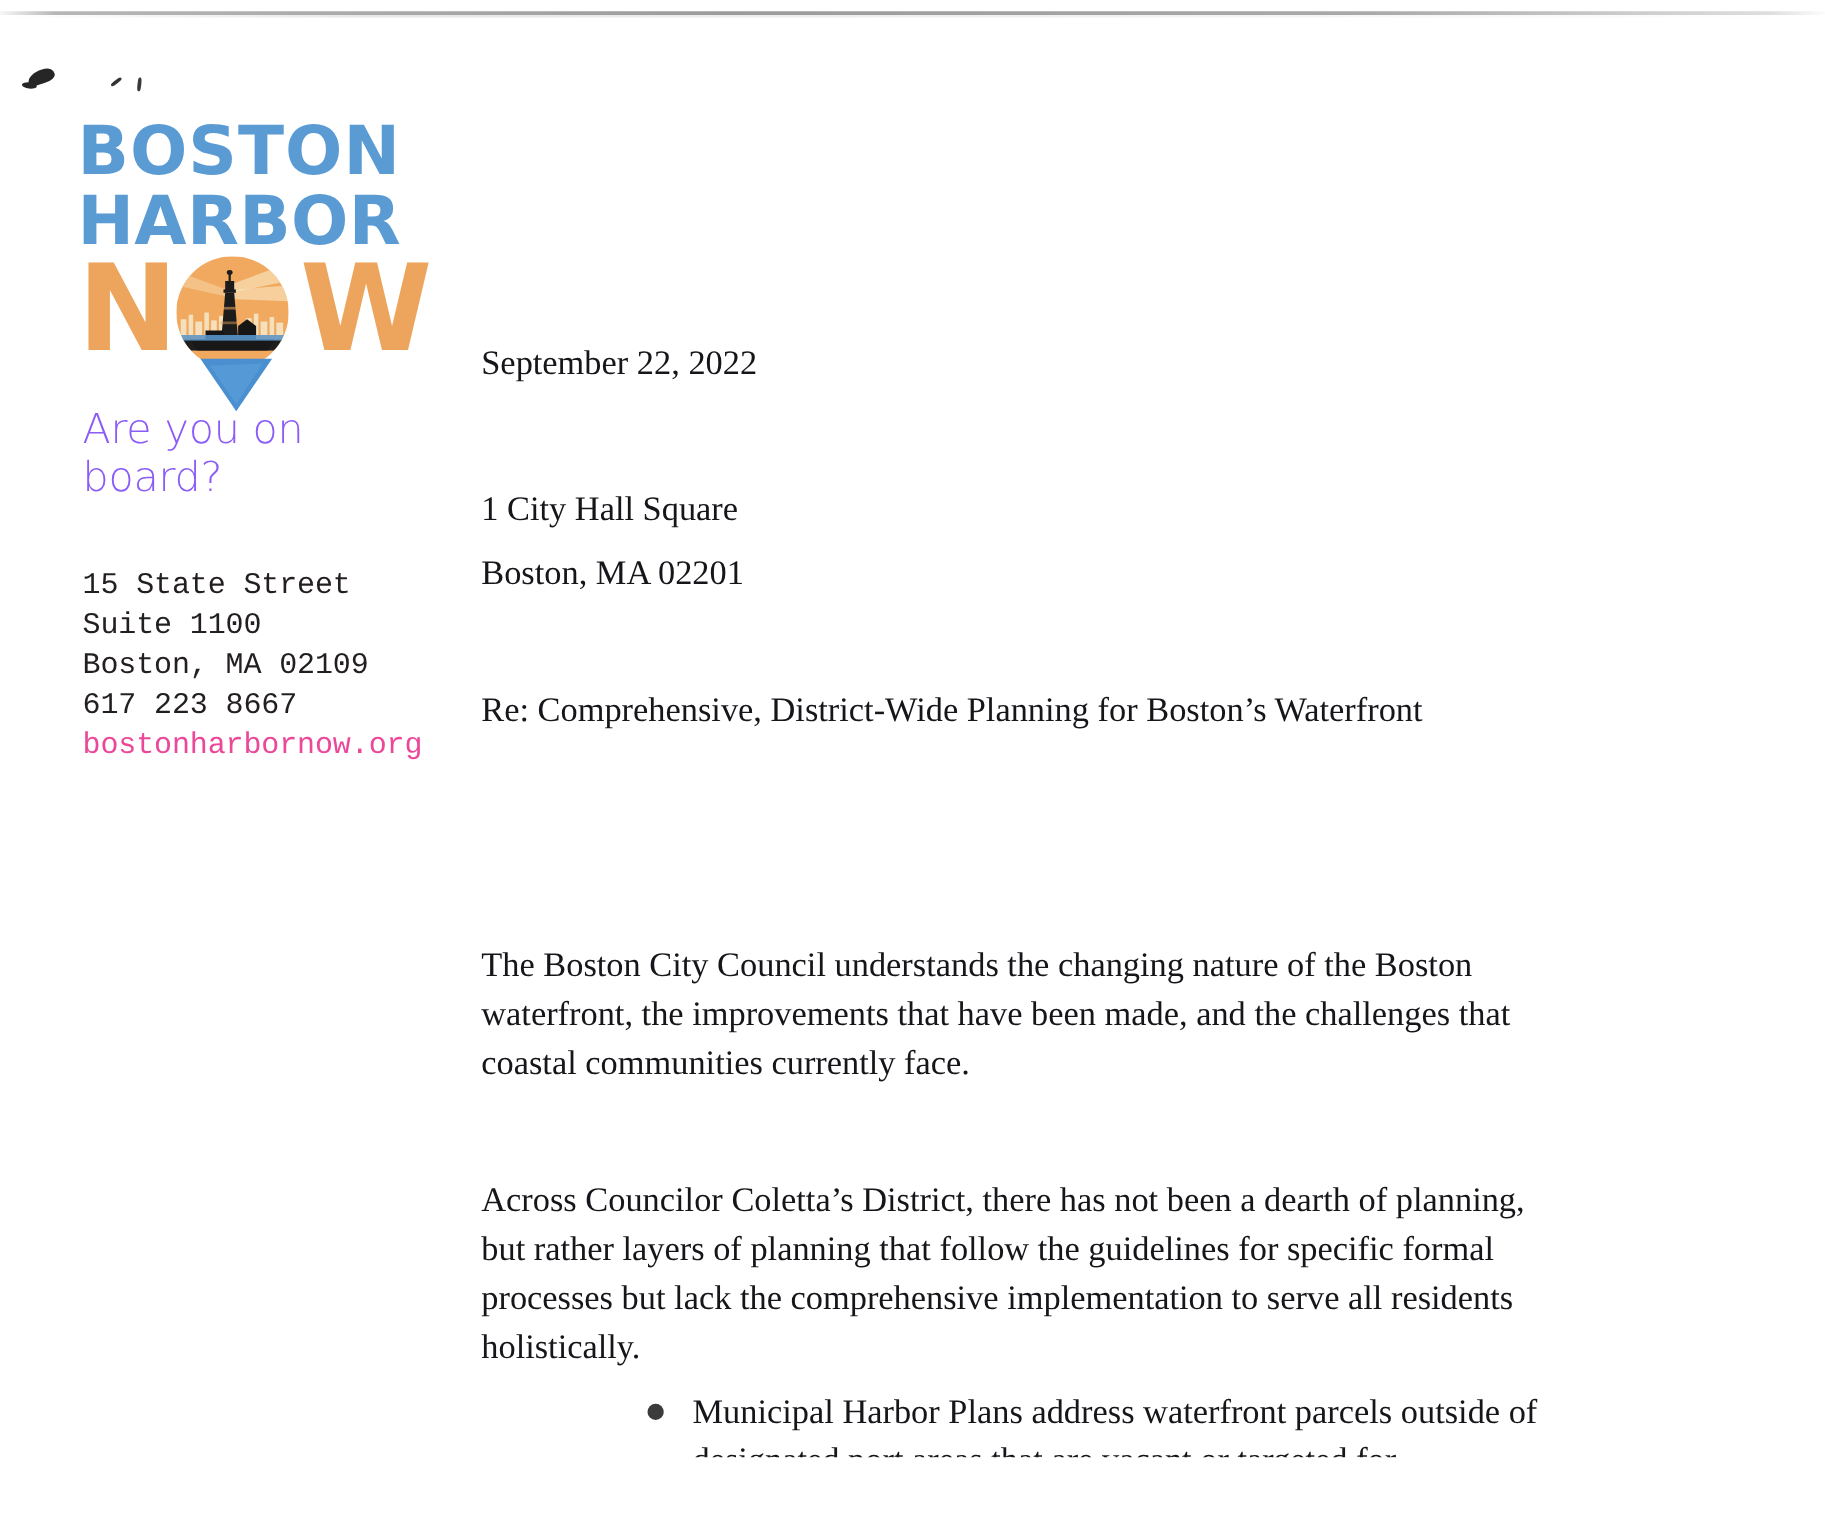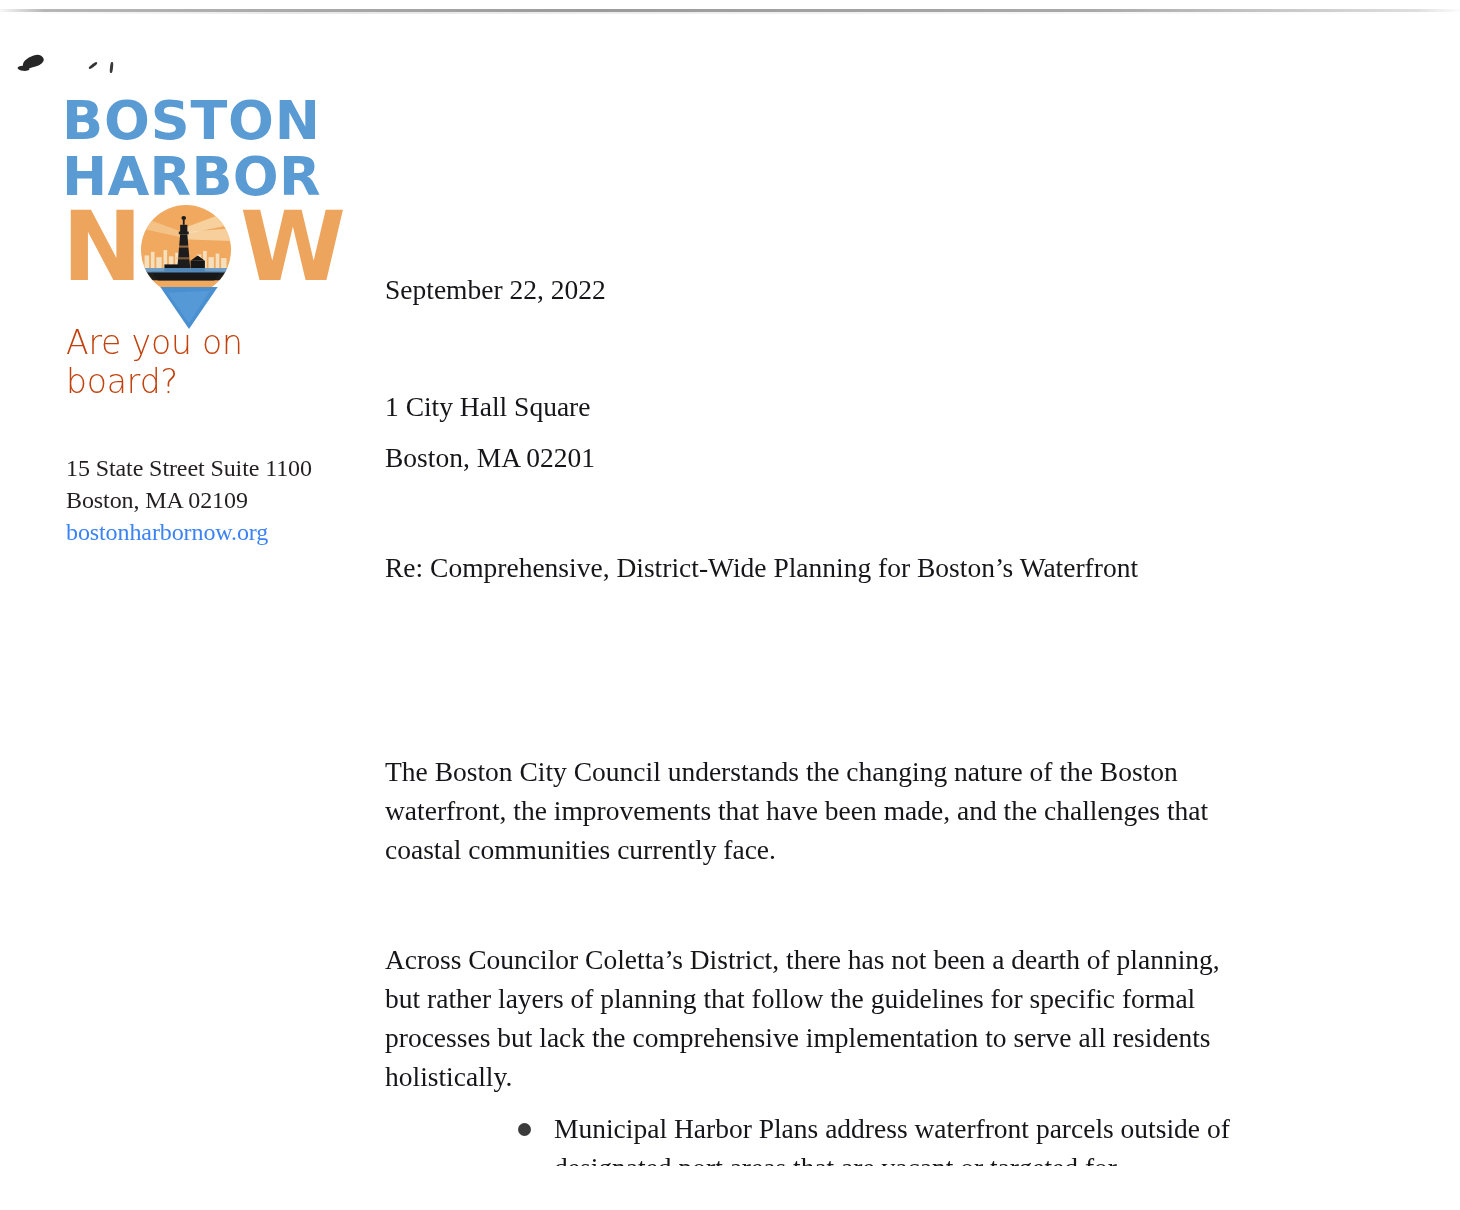--- a/index.html
+++ b/index.html
@@ -138,38 +138,38 @@
     left: 98px;
     top: 86px;
     width: 58px;
     height: 44px;
   }
 
   .tagline {
     font-family: "DejaVu Sans", sans-serif;
     font-weight: 300;
     font-size: 33px;
-    color: #c2410c;
+    color: #8b5cf6;
     letter-spacing: -0.005em;
     margin-top: 16px;
     margin-left: 4px;
   }
 
   .contact {
     margin-top: 52px;
     margin-left: 4px;
-    font-family: Liberation Serif, serif;
+    font-family: Liberation Mono, monospace;
     font-weight: 400;
     font-size: 24px;
     line-height: 1.33;
     color: #231f20;
     letter-spacing: -0.004em;
   }
   .contact .url {
-    color: #3b82f6;
+    color: #ec4899;
   }
 
   
   #letter {
     position: absolute;
     left: 373px;
     top: 258px;
     width: 866px;
     font-family: "Liberation Serif", "DejaVu Serif", serif;
     font-size: 27.5px;
@@ -287,20 +287,21 @@
           </svg>
         </span>
       </div>
     </div>
 
     <div class="tagline">Are you on board?</div>
 
     <div class="contact">
       <div>15 State Street Suite 1100</div>
       <div>Boston, MA 02109</div>
+      <div>617 223 8667</div>
       <div class="url">bostonharbornow.org</div>
     </div>
   </div>
 
   <div id="letter">
 
     <p>September 22, 2022</p>
 
     <div class="gap-lg"></div>
 

